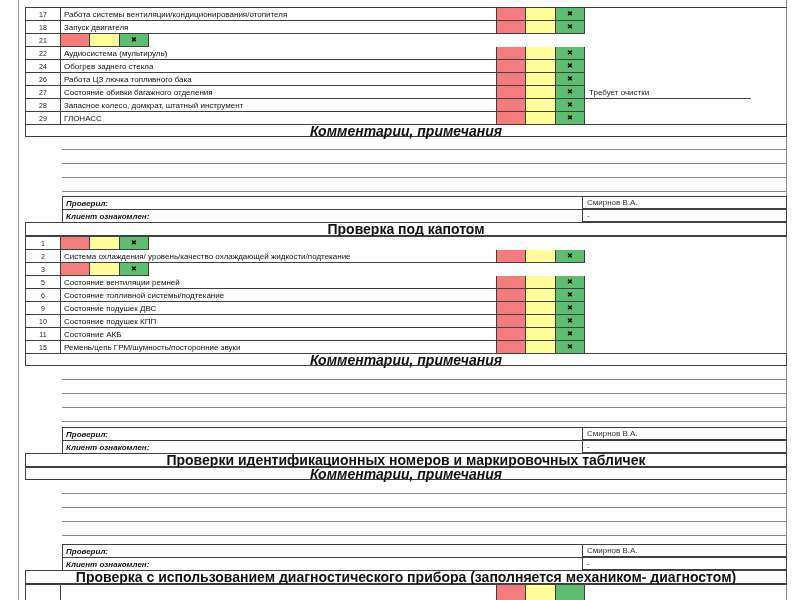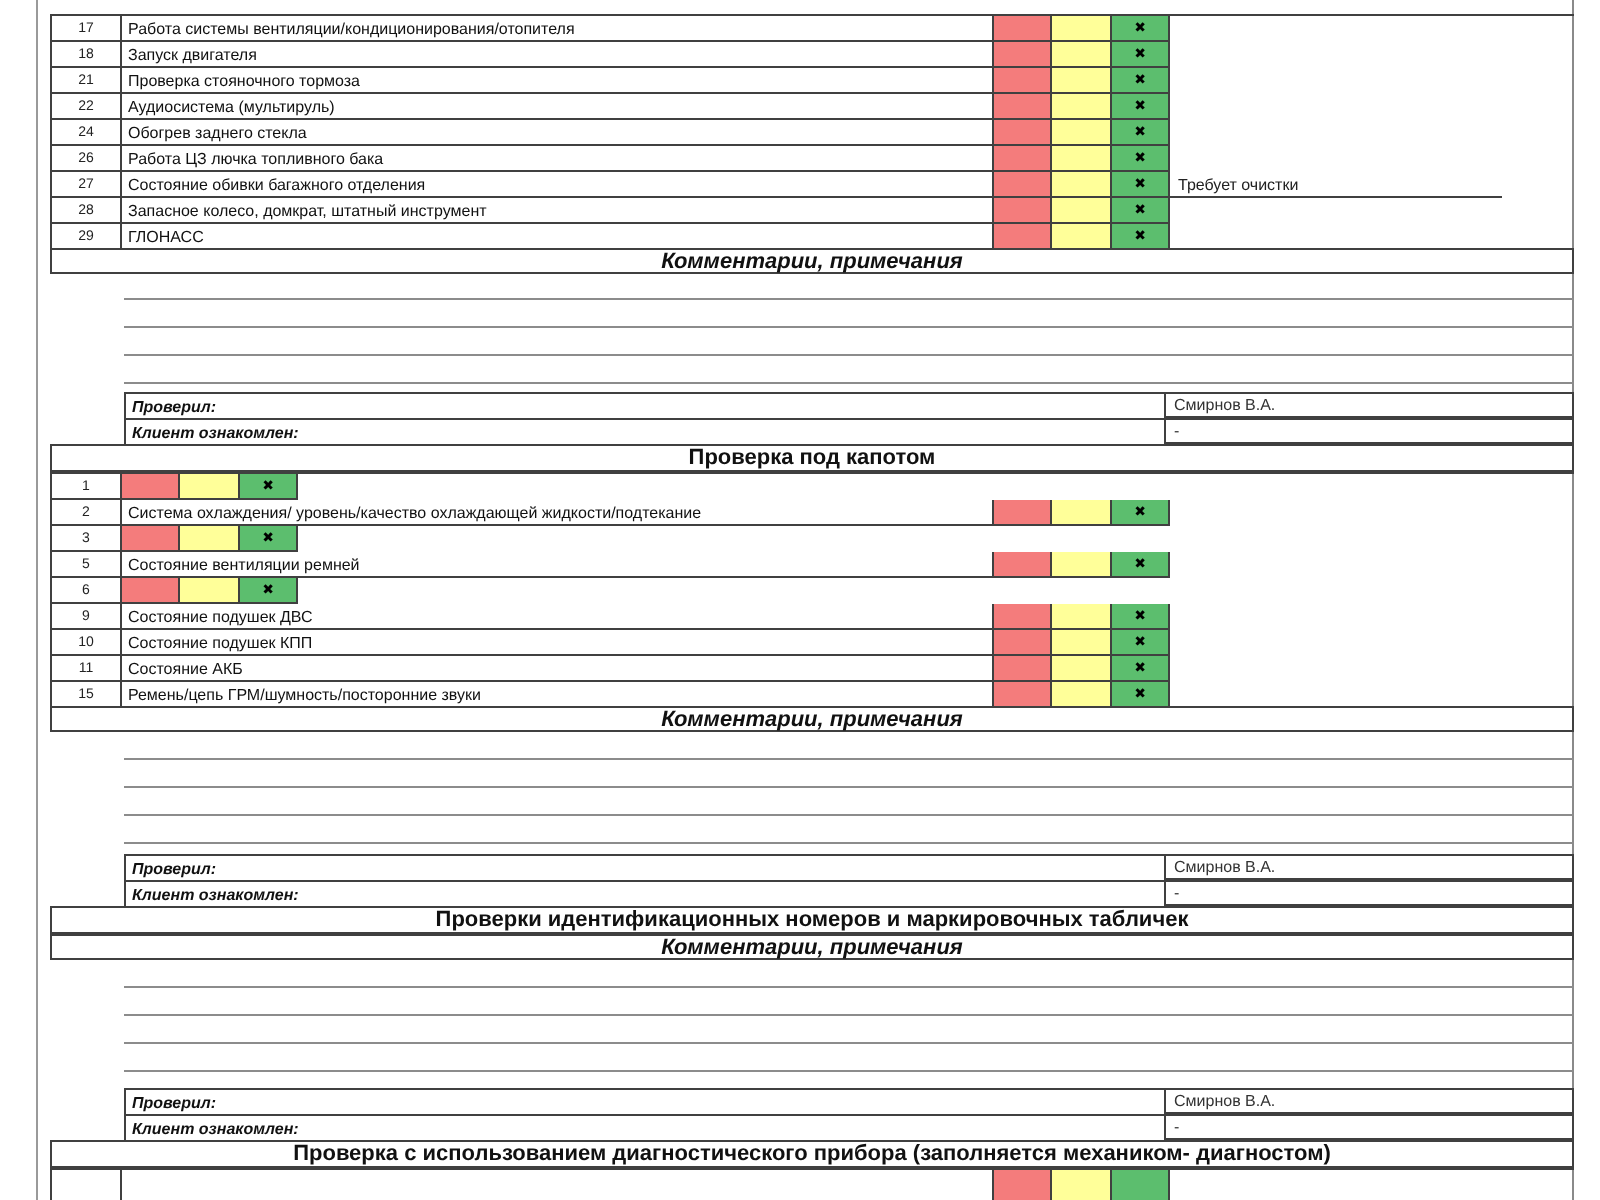--- a/index.html
+++ b/index.html
@@ -23,21 +23,21 @@
   .c.yellow{width:30px;background:var(--yellow);}
   .c.green{width:29px;background:var(--green);justify-content:center;}
   .c.green span{font-size:7px;font-weight:bold;color:#000;font-family:"DejaVu Sans",sans-serif;line-height:1;}
   .c.note{width:166px;border-right:none;border-bottom:1px solid transparent;
           padding-left:4px;font-size:8px;color:#222;white-space:nowrap;}
   .c.note.has-note{border-bottom:1px solid var(--line);}
 
   
   .hdr{left:25px;width:762px;box-sizing:border-box;border:1px solid var(--line);
        display:flex;align-items:center;justify-content:center;
-       font-size:11px;font-weight:bold;background:#fff;}
+       font-size:14px;font-weight:bold;background:#fff;}
   .hdr.italic{font-style:italic;}
 
   
   .cblock{left:62px;width:725px;}
   .cline{height:13px;border-bottom:1px solid var(--faint);}
 
   
   .sig-label{left:62px;width:521px;height:14px;box-sizing:border-box;border:1px solid var(--line);
              display:flex;align-items:center;padding-left:3px;
              font-size:8px;font-weight:bold;font-style:italic;background:#fff;}
@@ -70,21 +70,20 @@
         <div class="c item">Запуск двигателя</div>
         <div class="c red"></div>
         <div class="c yellow"></div>
         <div class="c green">
           <span>✖</span>
         </div>
         <div class="c note"></div>
       </div>
       <div class="t-row">
         <div class="c num">21</div>
-        <div class="c item">Проверка стояночного тормоза</div>
         <div class="c red"></div>
         <div class="c yellow"></div>
         <div class="c green">
           <span>✖</span>
         </div>
         <div class="c note"></div>
       </div>
       <div class="t-row">
         <div class="c num">22</div>
         <div class="c item">Аудиосистема (мультируль)</div>
@@ -197,20 +196,21 @@
         <div class="c item">Состояние вентиляции ремней</div>
         <div class="c red"></div>
         <div class="c yellow"></div>
         <div class="c green">
           <span>✖</span>
         </div>
         <div class="c note"></div>
       </div>
       <div class="t-row">
         <div class="c num">6</div>
+        <div class="c item">Состояние топливной системы/подтекание</div>
         <div class="c red"></div>
         <div class="c yellow"></div>
         <div class="c green">
           <span>✖</span>
         </div>
         <div class="c note"></div>
       </div>
       <div class="t-row">
         <div class="c num">9</div>
         <div class="c item">Состояние подушек ДВС</div>

